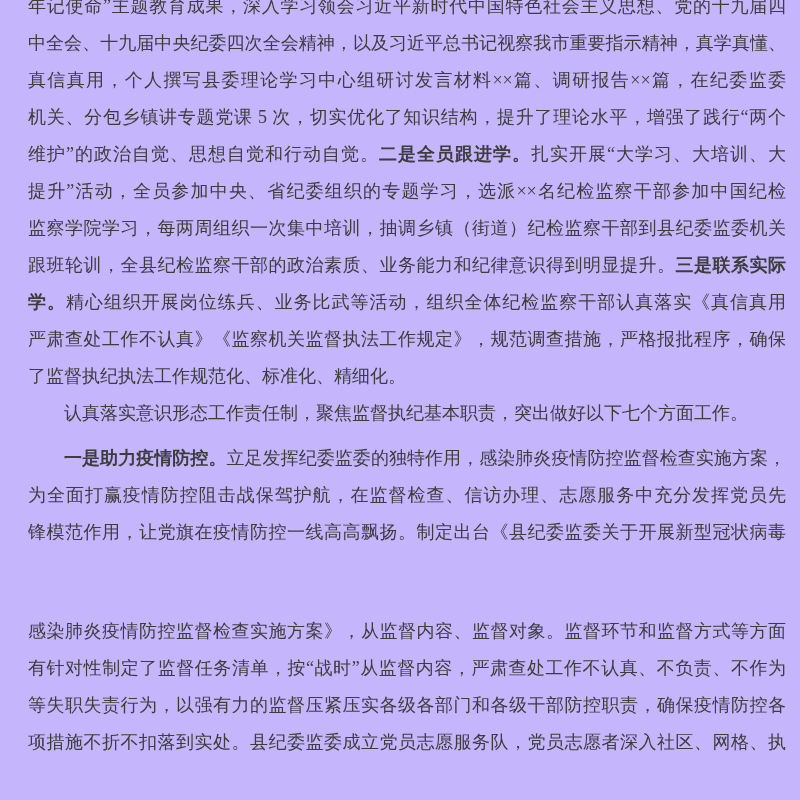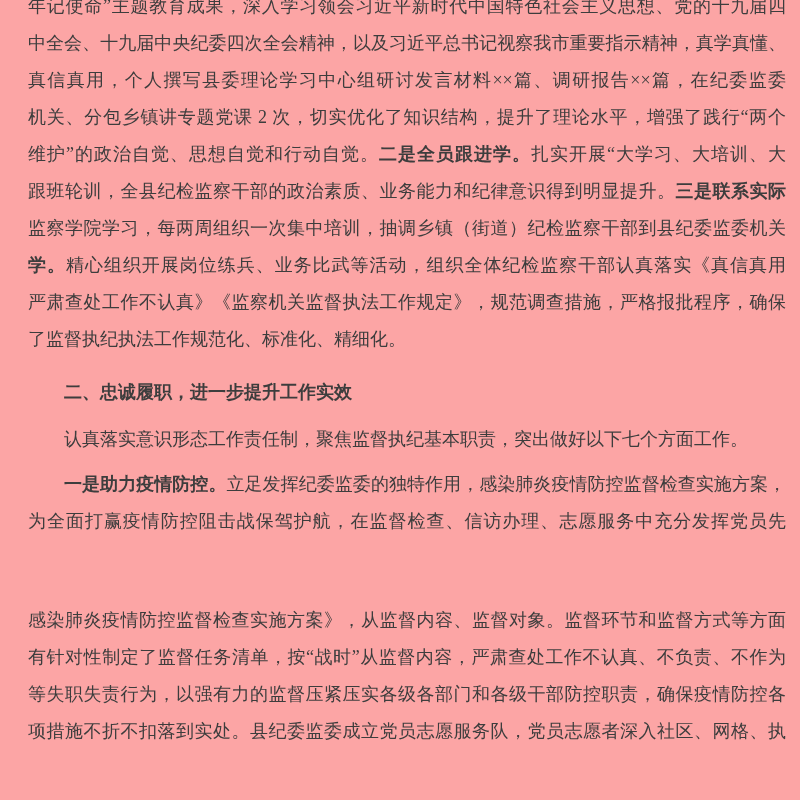--- a/index.html
+++ b/index.html
@@ -8,21 +8,21 @@
     width: 800px;
     height: 800px;
     overflow: hidden;
     background: #ffffff;
   }
   .page {
     position: relative;
     width: 800px;
     height: 800px;
     overflow: hidden;
-    background: #fca5a5;
+    background: #c4b5fd;
   }
   .doc {
     margin: -12px 14px 0 28px; 
     width: 758px;
     color: #3d3d3d;
     font-family: "Liberation Serif", "DejaVu Serif", serif;
     font-size: 18px;
   }
   .block { margin: 0; }
   .line {
@@ -46,37 +46,36 @@
 </style>
 </head>
 <body>
 
 <div class="page">
   <div class="doc">
       <div class="block paragraph">
         <div class="line j"><span class="r">年记使命”主题教育成果，深入学习领会习近平新时代中国特色社会主义思想、党的十九届四</span></div>
         <div class="line j"><span class="r">中全会、十九届中央纪委四次全会精神，以及习近平总书记视察我市重要指示精神，真学真懂、</span></div>
         <div class="line j"><span class="r">真信真用，个人撰写县委理论学习中心组研讨发言材料××篇、调研报告××篇，在纪委监委</span></div>
-        <div class="line j"><span class="r">机关、分包乡镇讲专题党课 2 次，切实优化了知识结构，提升了理论水平，增强了践行“两个</span></div>
+        <div class="line j"><span class="r">机关、分包乡镇讲专题党课 5 次，切实优化了知识结构，提升了理论水平，增强了践行“两个</span></div>
         <div class="line j"><span class="r">维护”的政治自觉、思想自觉和行动自觉。</span><span class="b">二是全员跟进学。</span><span class="r">扎实开展“大学习、大培训、大</span></div>
+        <div class="line j"><span class="r">提升”活动，全员参加中央、省纪委组织的专题学习，选派××名纪检监察干部参加中国纪检</span></div>
+        <div class="line j"><span class="r">监察学院学习，每两周组织一次集中培训，抽调乡镇（街道）纪检监察干部到县纪委监委机关</span></div>
         <div class="line j"><span class="r">跟班轮训，全县纪检监察干部的政治素质、业务能力和纪律意识得到明显提升。</span><span class="b">三是联系实际</span></div>
-        <div class="line j"><span class="r">监察学院学习，每两周组织一次集中培训，抽调乡镇（街道）纪检监察干部到县纪委监委机关</span></div>
         <div class="line j"><span class="b">学。</span><span class="r">精心组织开展岗位练兵、业务比武等活动，组织全体纪检监察干部认真落实《真信真用</span></div>
         <div class="line j"><span class="r">严肃查处工作不认真》《监察机关监督执法工作规定》，规范调查措施，严格报批程序，确保</span></div>
         <div class="line"><span class="r">了监督执纪执法工作规范化、标准化、精细化。</span></div>
-      </div>
-      <div class="block heading">
-        <div class="line ind"><span class="b">二、忠诚履职，进一步提升工作实效</span></div>
       </div>
       <div class="block paragraph">
         <div class="line ind"><span class="r">认真落实意识形态工作责任制，聚焦监督执纪基本职责，突出做好以下七个方面工作。</span></div>
       </div>
       <div class="block paragraph-spaced">
         <div class="line j ind"><span class="b">一是助力疫情防控。</span><span class="r">立足发挥纪委监委的独特作用，感染肺炎疫情防控监督检查实施方案，</span></div>
         <div class="line j"><span class="r">为全面打赢疫情防控阻击战保驾护航，在监督检查、信访办理、志愿服务中充分发挥党员先</span></div>
+        <div class="line j"><span class="r">锋模范作用，让党旗在疫情防控一线高高飘扬。制定出台《县纪委监委关于开展新型冠状病毒</span></div>
       </div>
       <div class="spacer" style="height: 62px;"></div>
       <div class="block paragraph">
         <div class="line j"><span class="r">感染肺炎疫情防控监督检查实施方案》，从监督内容、监督对象。监督环节和监督方式等方面</span></div>
         <div class="line j"><span class="r">有针对性制定了监督任务清单，按“战时”从监督内容，严肃查处工作不认真、不负责、不作为</span></div>
         <div class="line j"><span class="r">等失职失责行为，以强有力的监督压紧压实各级各部门和各级干部防控职责，确保疫情防控各</span></div>
         <div class="line j"><span class="r">项措施不折不扣落到实处。县纪委监委成立党员志愿服务队，党员志愿者深入社区、网格、执</span></div>
       </div>
     </div>
 </div>

